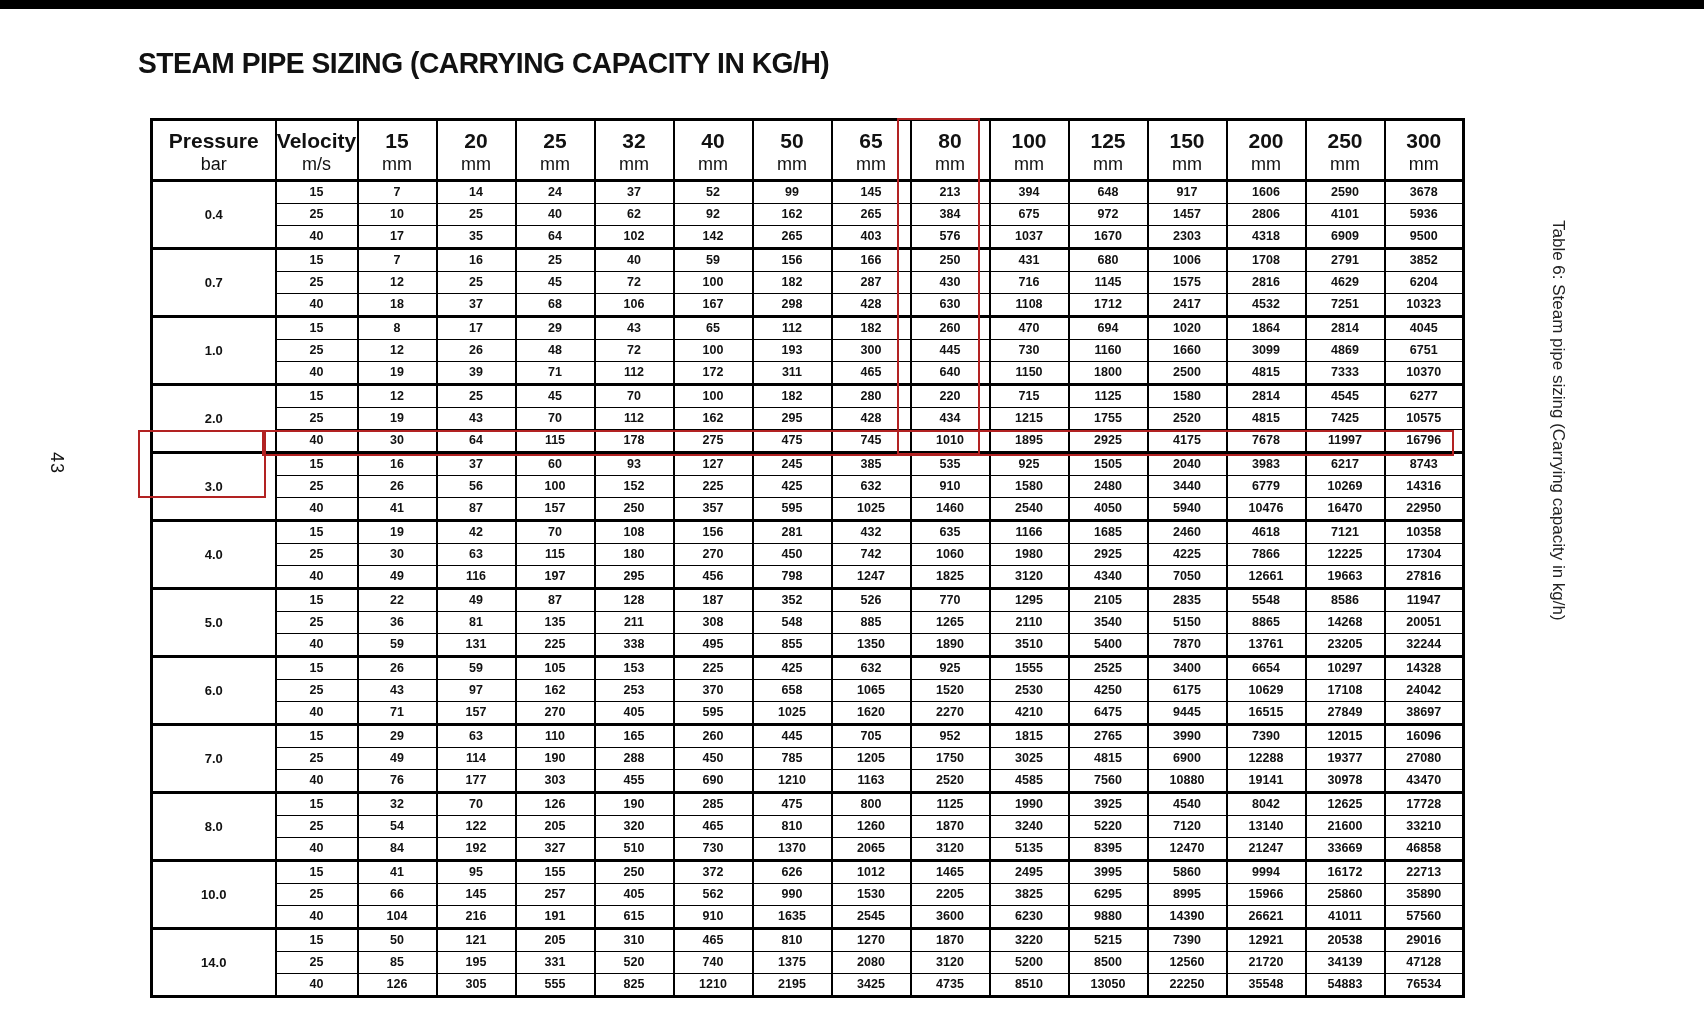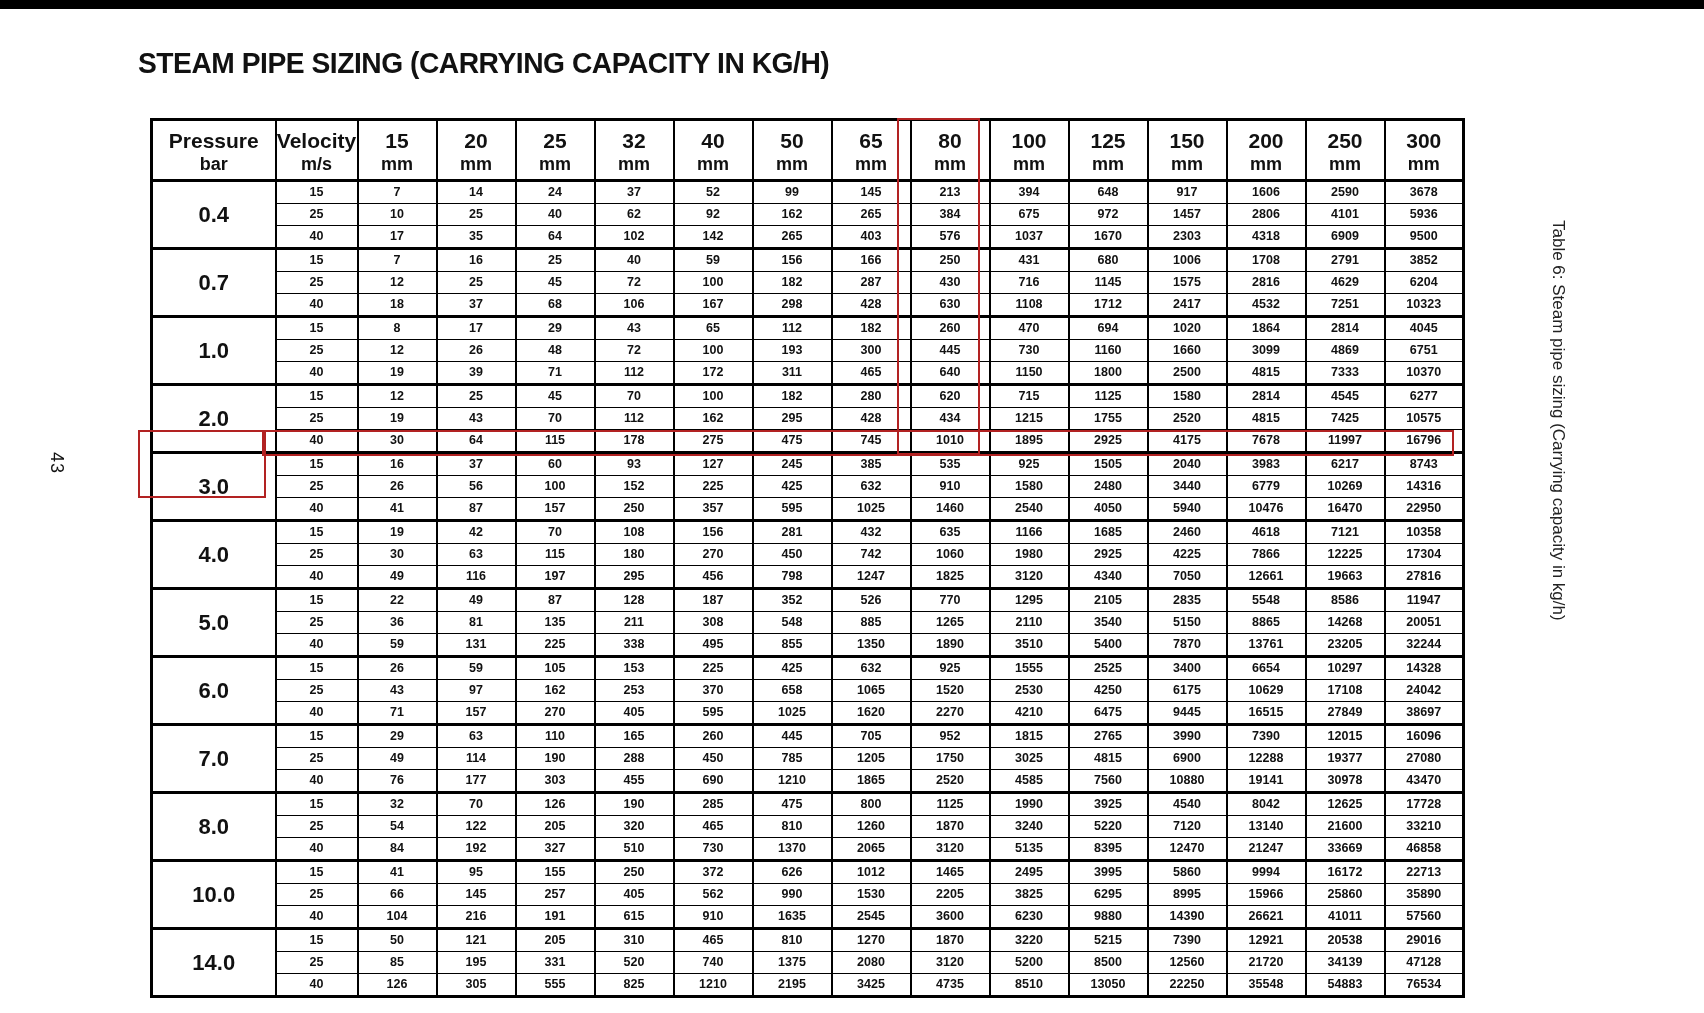--- a/index.html
+++ b/index.html
@@ -12,24 +12,24 @@
                writing-mode:vertical-rl;letter-spacing:1px;}
   .side-caption{position:absolute;left:1548px;top:220px;font-size:17px;
                 writing-mode:vertical-rl;white-space:nowrap;color:#222;}
   .table-wrap{position:absolute;left:138px;top:118px;width:1560px;padding-left:12px;}
   table{border-collapse:collapse;table-layout:fixed;width:1312px;}
   col.pressure{width:124px;} col.velocity{width:82px;} col.size{width:79px;}
   th,td{border:2px solid #000;text-align:center;vertical-align:middle;
         padding:0;overflow:hidden;}
   thead th{height:58px;border-bottom:2px solid #000;}
   .h-num{font-size:21px;font-weight:700;line-height:24px;padding-top:4px;}
-  .h-unit{font-size:18px;font-weight:700;line-height:22px;}
+  .h-unit{font-size:18px;font-weight:400;line-height:22px;}
   tbody td{height:21px;line-height:21px;font-size:12.5px;font-weight:700;
            border-top:1px solid #000;border-bottom:1px solid #000;}
-  tbody td.pressure{font-size:22px;font-weight:700;border-top:3px solid #000;margin-top:33px;}
+  tbody td.pressure{font-size:13px;font-weight:700;border-top:3px solid #000;margin-top:33px;}
   tbody tr.group-start td{border-top:3px solid #000;}
   tbody tr:last-child td{border-bottom:3px solid #000;}
   table{border:3px solid #000;}
   
   .hl{position:absolute;pointer-events:none;}
   .hl-col{left:759px;top:0;width:79px;height:333px;border:2px solid var(--hl);}
   .hl-row{left:124px;top:312px;width:1188px;height:22px;border:2px solid var(--hl);}
   .hl-cell{left:0;top:312px;width:124px;height:64px;border:2px solid var(--hl);}
 </style>
 </head>
@@ -288,21 +288,21 @@
           <tr class="group-start">
             <td class="pressure" rowspan="3">2.0</td>
             <td class="velocity">15</td>
             <td>12</td>
             <td>25</td>
             <td>45</td>
             <td>70</td>
             <td>100</td>
             <td>182</td>
             <td>280</td>
-            <td>620</td>
+            <td>220</td>
             <td>715</td>
             <td>1125</td>
             <td>1580</td>
             <td>2814</td>
             <td>4545</td>
             <td>6277</td>
           </tr>
           <tr>
             <td class="velocity">25</td>
             <td>19</td>
@@ -581,21 +581,21 @@
             <td>27080</td>
           </tr>
           <tr>
             <td class="velocity">40</td>
             <td>76</td>
             <td>177</td>
             <td>303</td>
             <td>455</td>
             <td>690</td>
             <td>1210</td>
-            <td>1865</td>
+            <td>1163</td>
             <td>2520</td>
             <td>4585</td>
             <td>7560</td>
             <td>10880</td>
             <td>19141</td>
             <td>30978</td>
             <td>43470</td>
           </tr>
           <tr class="group-start">
             <td class="pressure" rowspan="3">8.0</td>

